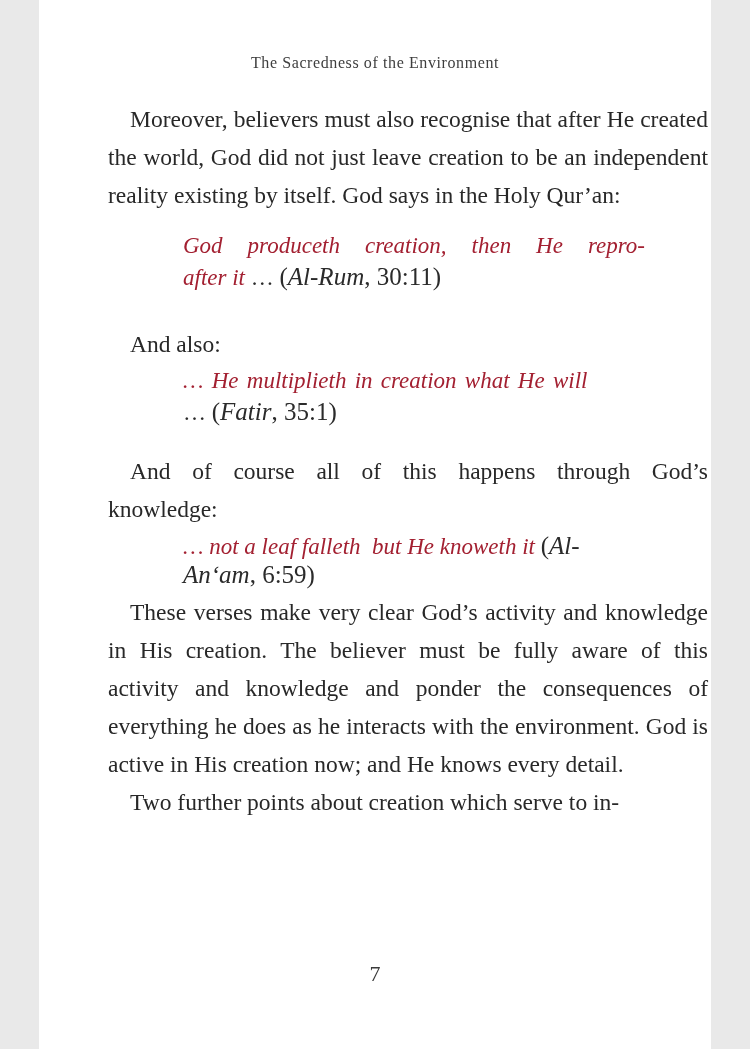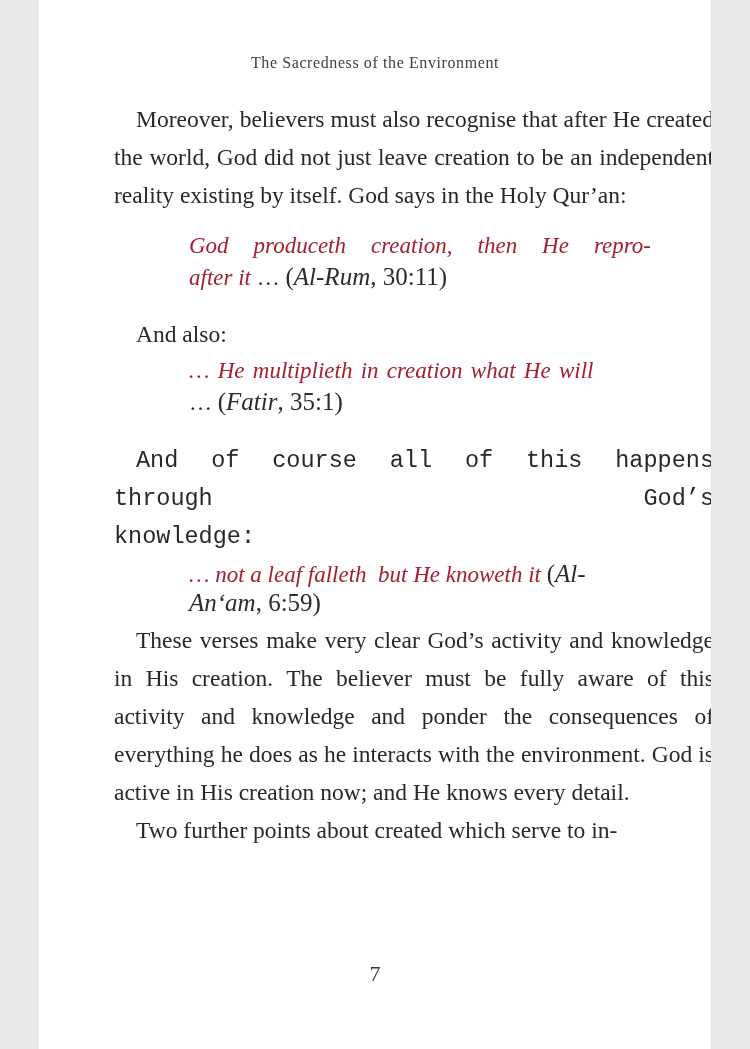--- a/index.html
+++ b/index.html
@@ -17,34 +17,34 @@
     position: absolute;
     top: 54px; left: 0;
     width: 100%;
     text-align: center;
     font-size: 16px;
     letter-spacing: 0.6px;
     color: #3e3e3e;
   }
   .text-block {
     position: absolute;
-    left: 75px;
+    left: 69px;
     top: 100px;
     width: 600px;
   }
   .para {
     margin: 0;
     font-size: 23.5px;
     line-height: 38px;
     text-align: justify;
     text-indent: 22px;
     color: #282828;
   }
-  .mt22 { margin-top: 22px; }
-  .mt24 { margin-top: 24px; font-family: Liberation Mono, monospace; }
+  .mt22 { margin-top: 32px; }
+  .mt24 { margin-top: 24px; }
   .mt20 { margin-top: 4px; }
   .pline { font-size: 23.5px; line-height: 38px; }
   .justify-last {
     text-align: justify;
     text-align-last: justify;
     text-indent: 22px;
   }
   .quote {
     margin: 8px 0 0 75px;
     width: 462px;
@@ -106,19 +106,19 @@
       <div class="pline">knowledge:</div>
     </div>
 
     <figure class="quote" style="margin-top:2px;">
       <div class="qline"><span class="rq">… not a leaf falleth&nbsp; but He knoweth it </span><span class="cite"><span>(</span><em>Al-</em></span></div>
       <div class="qline small"><span class="cite"><em>An‘am</em><span>, 6:59)</span></span></div>
     </figure>
 
     <p class="para mt20">These verses make very clear God’s activity and knowledge in His creation. The believer must be fully aware of this activity and knowledge and ponder the consequences of everything he does as he interacts with the environment. God is active in His creation now; and He knows every detail.</p>
 
-    <p class="para">Two further points about created which serve to in-</p>
+    <p class="para">Two further points about creation which serve to in-</p>
 
   </main>
 
   <footer class="folio">7</footer>
 
 </div>
 
 </body></html>

